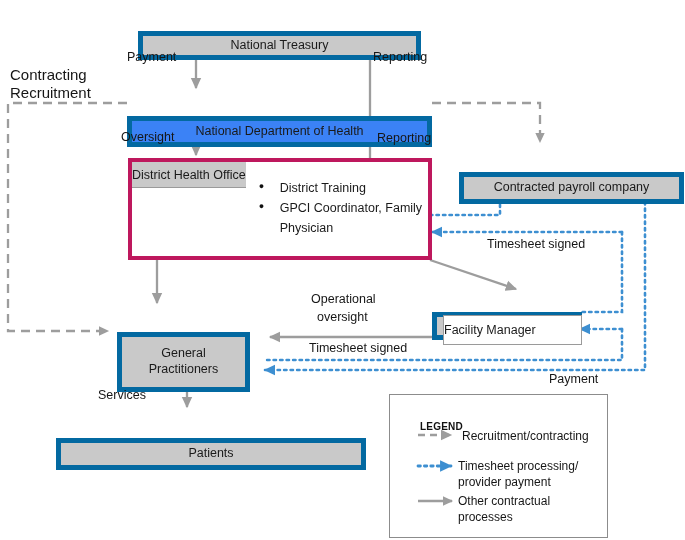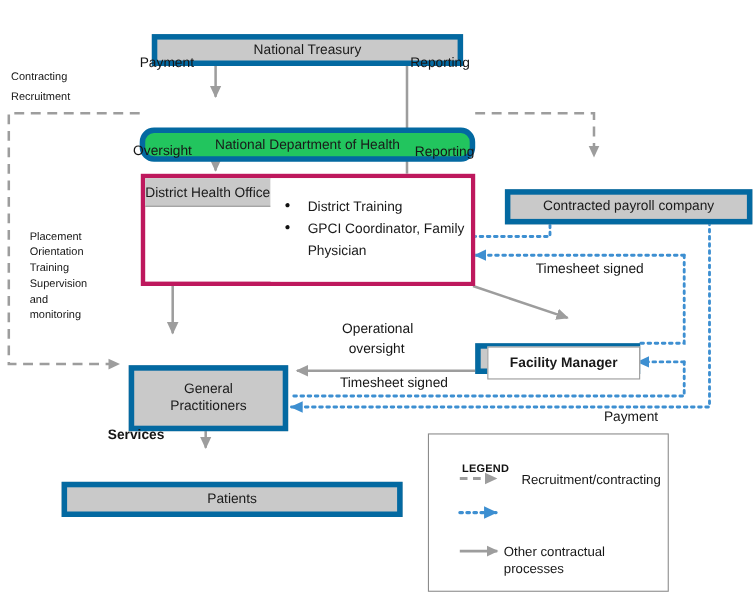--- a/index.html
+++ b/index.html
@@ -30,22 +30,21 @@
     justify-content: center;
     font-size: 12.5px;
     color: #1a1a1a;
     line-height: 1.25;
     margin-top: 28px;
   }
   .node.gray {
     background: #c9c9c9;
   }
   .node.white {
-    background: #22c55e;
-    border-radius: 13px;
+    background: #3b82f6;
   }
   .compound {
     position: absolute;
     box-sizing: border-box;
     border: 4px solid #be185d;
     background: #ffffff;
     display: flex;
     flex-direction: row;
     justify-content: flex-end;
   }
@@ -85,35 +84,33 @@
     top: 0px;
     color: #111;
   }
   .facmgr {
     position: absolute;
     box-sizing: border-box;
     border: 1px solid #9a9a9a;
     background: #ffffff;
     display: flex;
     align-items: center;
-    justify-content: center;
-    font-size: 12.5px;
-    color: #1a1a1a;
-    font-weight: bold;
+    font-size: 12.5px;
+    color: #1a1a1a;
   }
   .edgelabel {
     position: absolute;
     font-size: 12.5px;
     color: #161616;
     line-height: 1.25;
     white-space: pre;
   }
   .sidelabel {
     position: absolute;
-    font-size: 10px;
+    font-size: 15px;
     color: #161616;
     line-height: 1.42;
     white-space: pre;
   }
   .legendbox {
     position: absolute;
     box-sizing: border-box;
     border: 1px solid #8c8c8c;
     background: #ffffff;
   }
@@ -217,65 +214,61 @@
   </div>
 
   <div class="node gray" style="left:432px; top:284px; width:150px; height:28px;padding-left:44px;">
     <span>PHC Facility</span>
   </div>
 
   <div class="facmgr" style="left:443px; top:315px; width:139px; height:30px;">
     <span>Facility Manager</span>
   </div>
 
-  <div class="node gray" style="left:117px; top:304px; width:145px; height:60px; flex-direction:column;">
+  <div class="node gray" style="left:117px; top:304px; width:133px; height:60px; flex-direction:column;">
     <span>General</span>
     <span>Practitioners</span>
   </div>
 
   <div class="node gray" style="left:56px; top:410px; width:310px; height:32px;">
     <span>Patients</span>
   </div>
 
   <div class="edgelabel" style="left:127px; top:50px;">Payment</div>
   <div class="edgelabel" style="left:373px; top:50px;">Reporting</div>
   <div class="edgelabel" style="left:121px; top:130px;">Oversight</div>
   <div class="edgelabel" style="left:377px; top:131px;">Reporting</div>
   <div class="edgelabel" style="left:487px; top:237px;">Timesheet signed</div>
   <div class="edgelabel" style="left:311px; top:292px;">Operational</div>
   <div class="edgelabel" style="left:317px; top:310px;">oversight</div>
   <div class="edgelabel" style="left:309px; top:341px;">Timesheet signed</div>
   <div class="edgelabel" style="left:549px; top:372px;text-align:right;">Payment</div>
-  <div class="edgelabel" style="left:98px; top:388px;font-weight:bold;">Services</div>
+  <div class="edgelabel" style="left:98px; top:388px;">Services</div>
 
   <div class="sidelabel" style="left:10px; top:64px;">Contracting</div>
   <div class="sidelabel" style="left:10px; top:82px;">Recruitment</div>
 
-  <div class="sidelabel" style="left:27px; top:209px;">Placement
-Orientation
-Training
-Supervision
-and
-monitoring</div>
 
   <div class="legendbox" style="left:389px; top:394px; width:219px; height:144px;">
     <div class="legend-title">LEGEND</div>
 
     <svg width="219" height="144" style="position:absolute; left:0; top:0;">
       <defs>
         <marker id="lgGray" viewBox="0 0 10 10" refX="8.5" refY="5" markerWidth="4.6" markerHeight="4.6" orient="auto-start-reverse">
           <path d="M 0 0.6 L 9.5 5 L 0 9.4 z" fill="#9d9d9d"></path>
         </marker>
         <marker id="lgBlue" viewBox="0 0 10 10" refX="8.5" refY="5" markerWidth="4.6" markerHeight="4.6" orient="auto-start-reverse">
           <path d="M 0 0.6 L 9.5 5 L 0 9.4 z" fill="#3d8fd1"></path>
         </marker>
       </defs>
       <path d="M 28 40 L 61 40" stroke="#9d9d9d" stroke-width="2.6" fill="none" stroke-dasharray="7 5" marker-end="url(#lgGray)"></path>
       <path d="M 28 71 L 61 71" stroke="#3d8fd1" stroke-width="2.8" fill="none" stroke-dasharray="2.4 4" stroke-linecap="round" marker-end="url(#lgBlue)"></path>
       <path d="M 28 106 L 62 106" stroke="#9d9d9d" stroke-width="2.4" fill="none" marker-end="url(#lgGray)"></path>
     </svg>
 
-    <div class="legend-row-text" style="left:84px; top:34px;">Recruitment/contracting</div>
+    <div class="legend-row-text" style="left:72px; top:34px;">Recruitment/contracting</div>
+    <div class="legend-row-text" style="left:68px; top:64px;">Timesheet processing/
+provider payment</div>
     <div class="legend-row-text" style="left:68px; top:99px;">Other contractual
 processes</div>
   </div>
 
 </div>
 
 </body></html>

